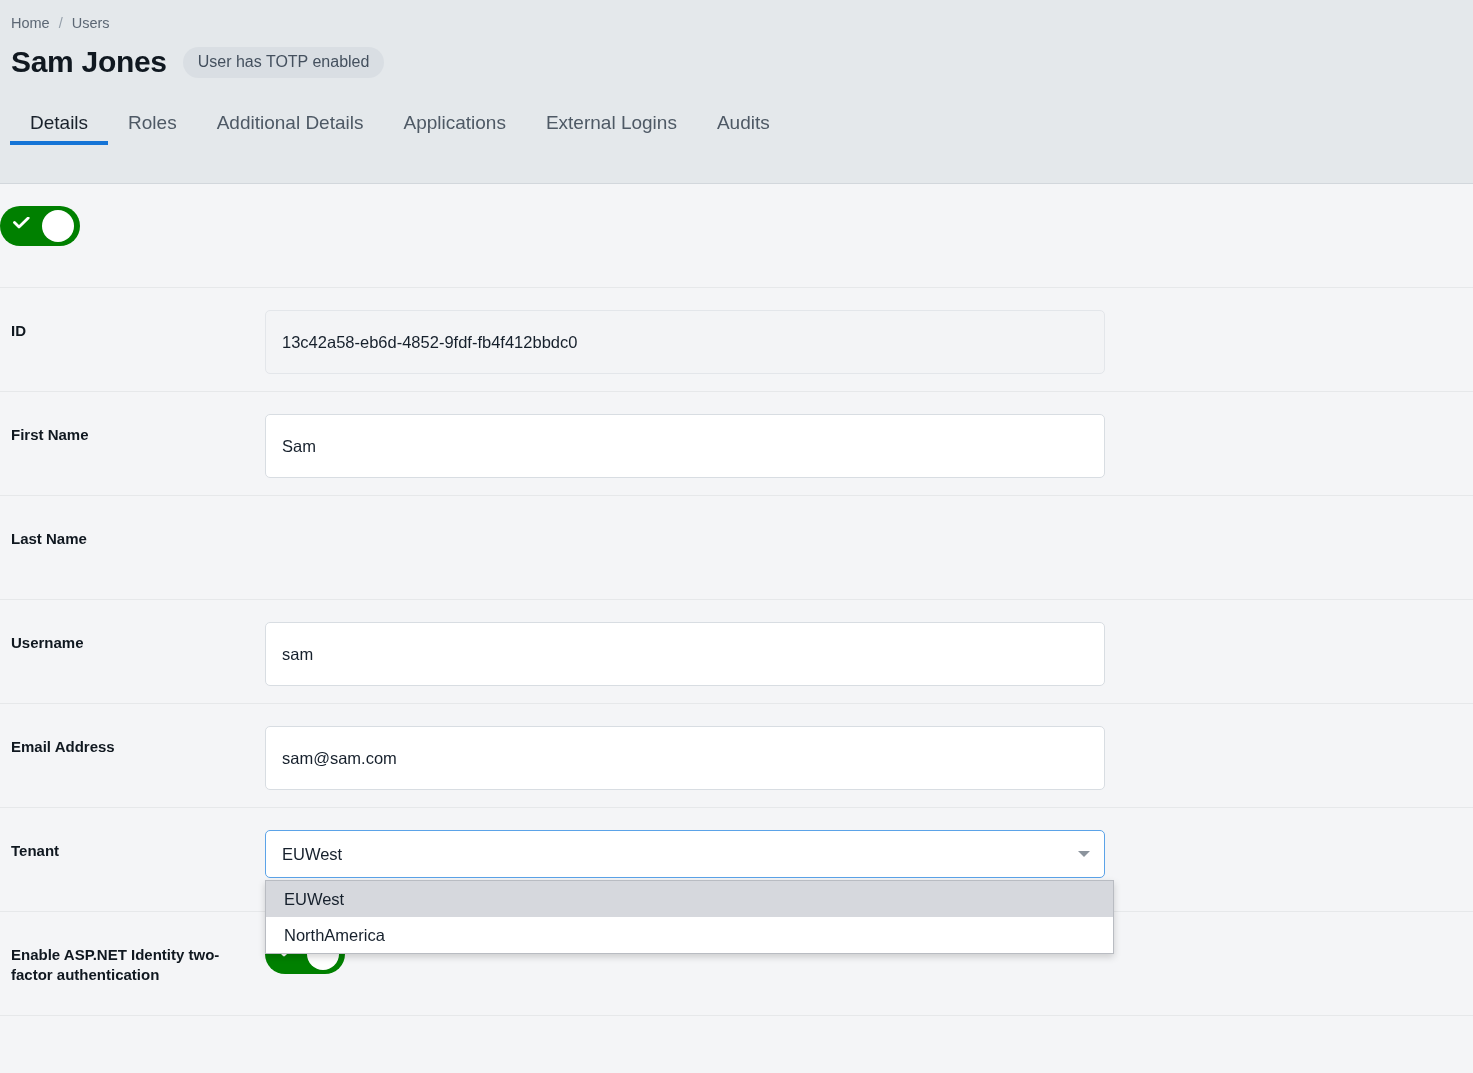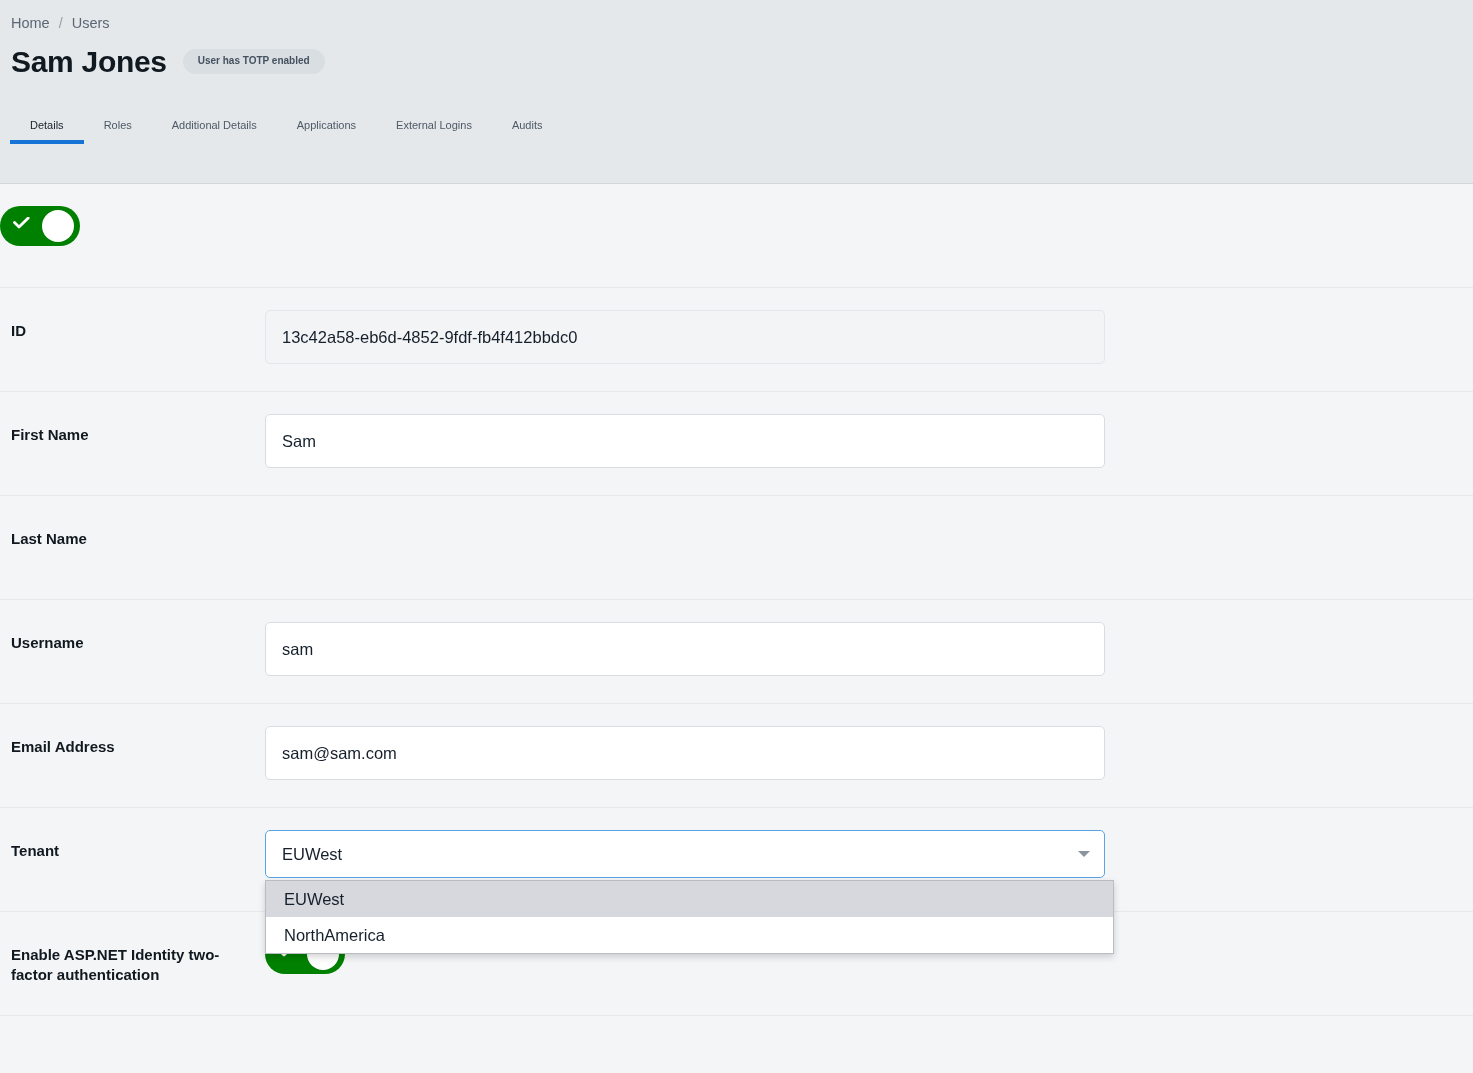--- a/index.html
+++ b/index.html
@@ -47,36 +47,36 @@
     font-weight: bold;
     letter-spacing: -0.3px;
     line-height: 1;
     color: #101820;
     margin: 0;
   }
   .badge {
     margin-left: 16px;
     background: #d9dee3;
     color: #44505e;
-    font-size: 10px;
-    font-weight: bold;
+    font-size: 16px;
+    font-weight: normal;
     border-radius: 999px;
     padding: 7px 15px 8px 15px;
     line-height: 1;
     white-space: nowrap;
   }
 
   .tabs {
     display: flex;
     align-items: flex-end;
     padding-left: 10px;
     height: 46px;
   }
   .tab {
-    font-size: 11px;
+    font-size: 19px;
     color: #4e5965;
     padding: 0 20px 13px 20px;
     line-height: 1;
     cursor: pointer;
     position: relative;
     white-space: nowrap;
   }
   .tab.active { color: #19212b; }
   .tab.active::after {
     content: "";
@@ -116,21 +116,21 @@
     font-weight: normal;
   }
   .field-col {
     flex: 1 1 auto;
     padding-top: 22px;
     position: relative;
   }
 
   .input {
     width: 840px;
-    height: 54px;
+    height: 64px;
     background: #ffffff;
     border: 1px solid #d8dde2;
     border-radius: 5px;
     font-family: "Liberation Sans", sans-serif;
     font-size: 16.5px;
     color: #16202c;
     padding: 12px 16px;
     outline: none;
     display: block;
   }

